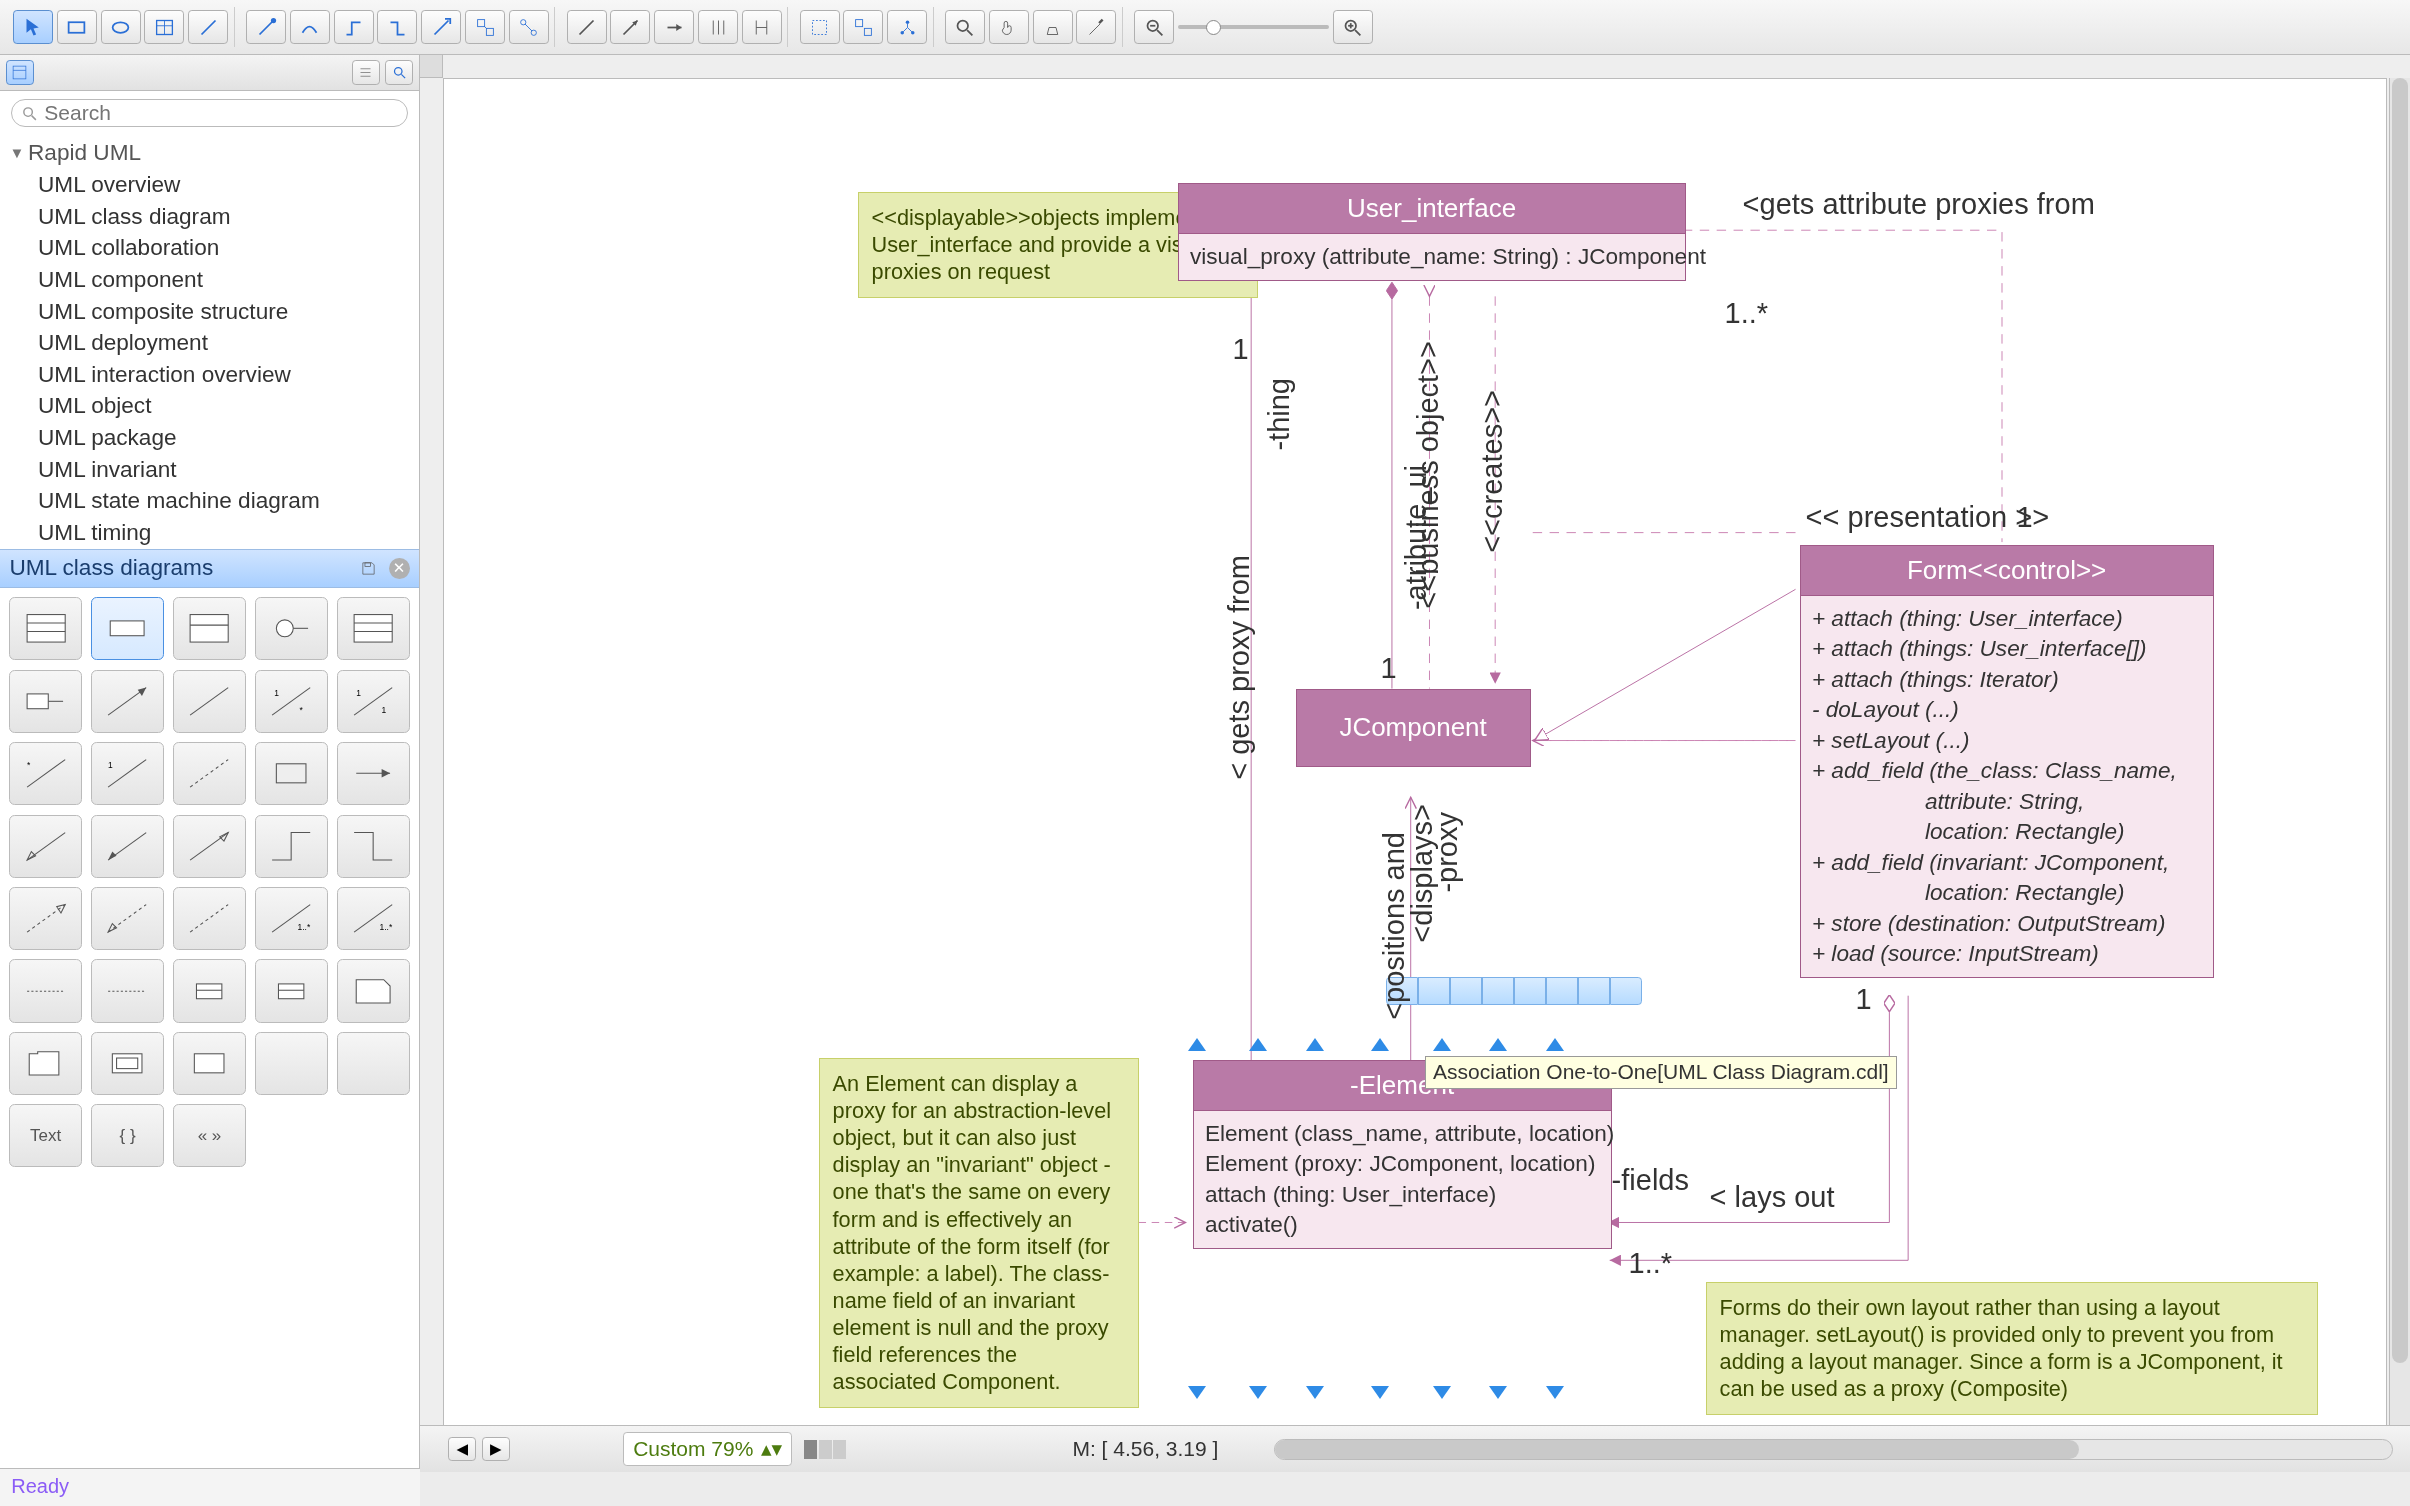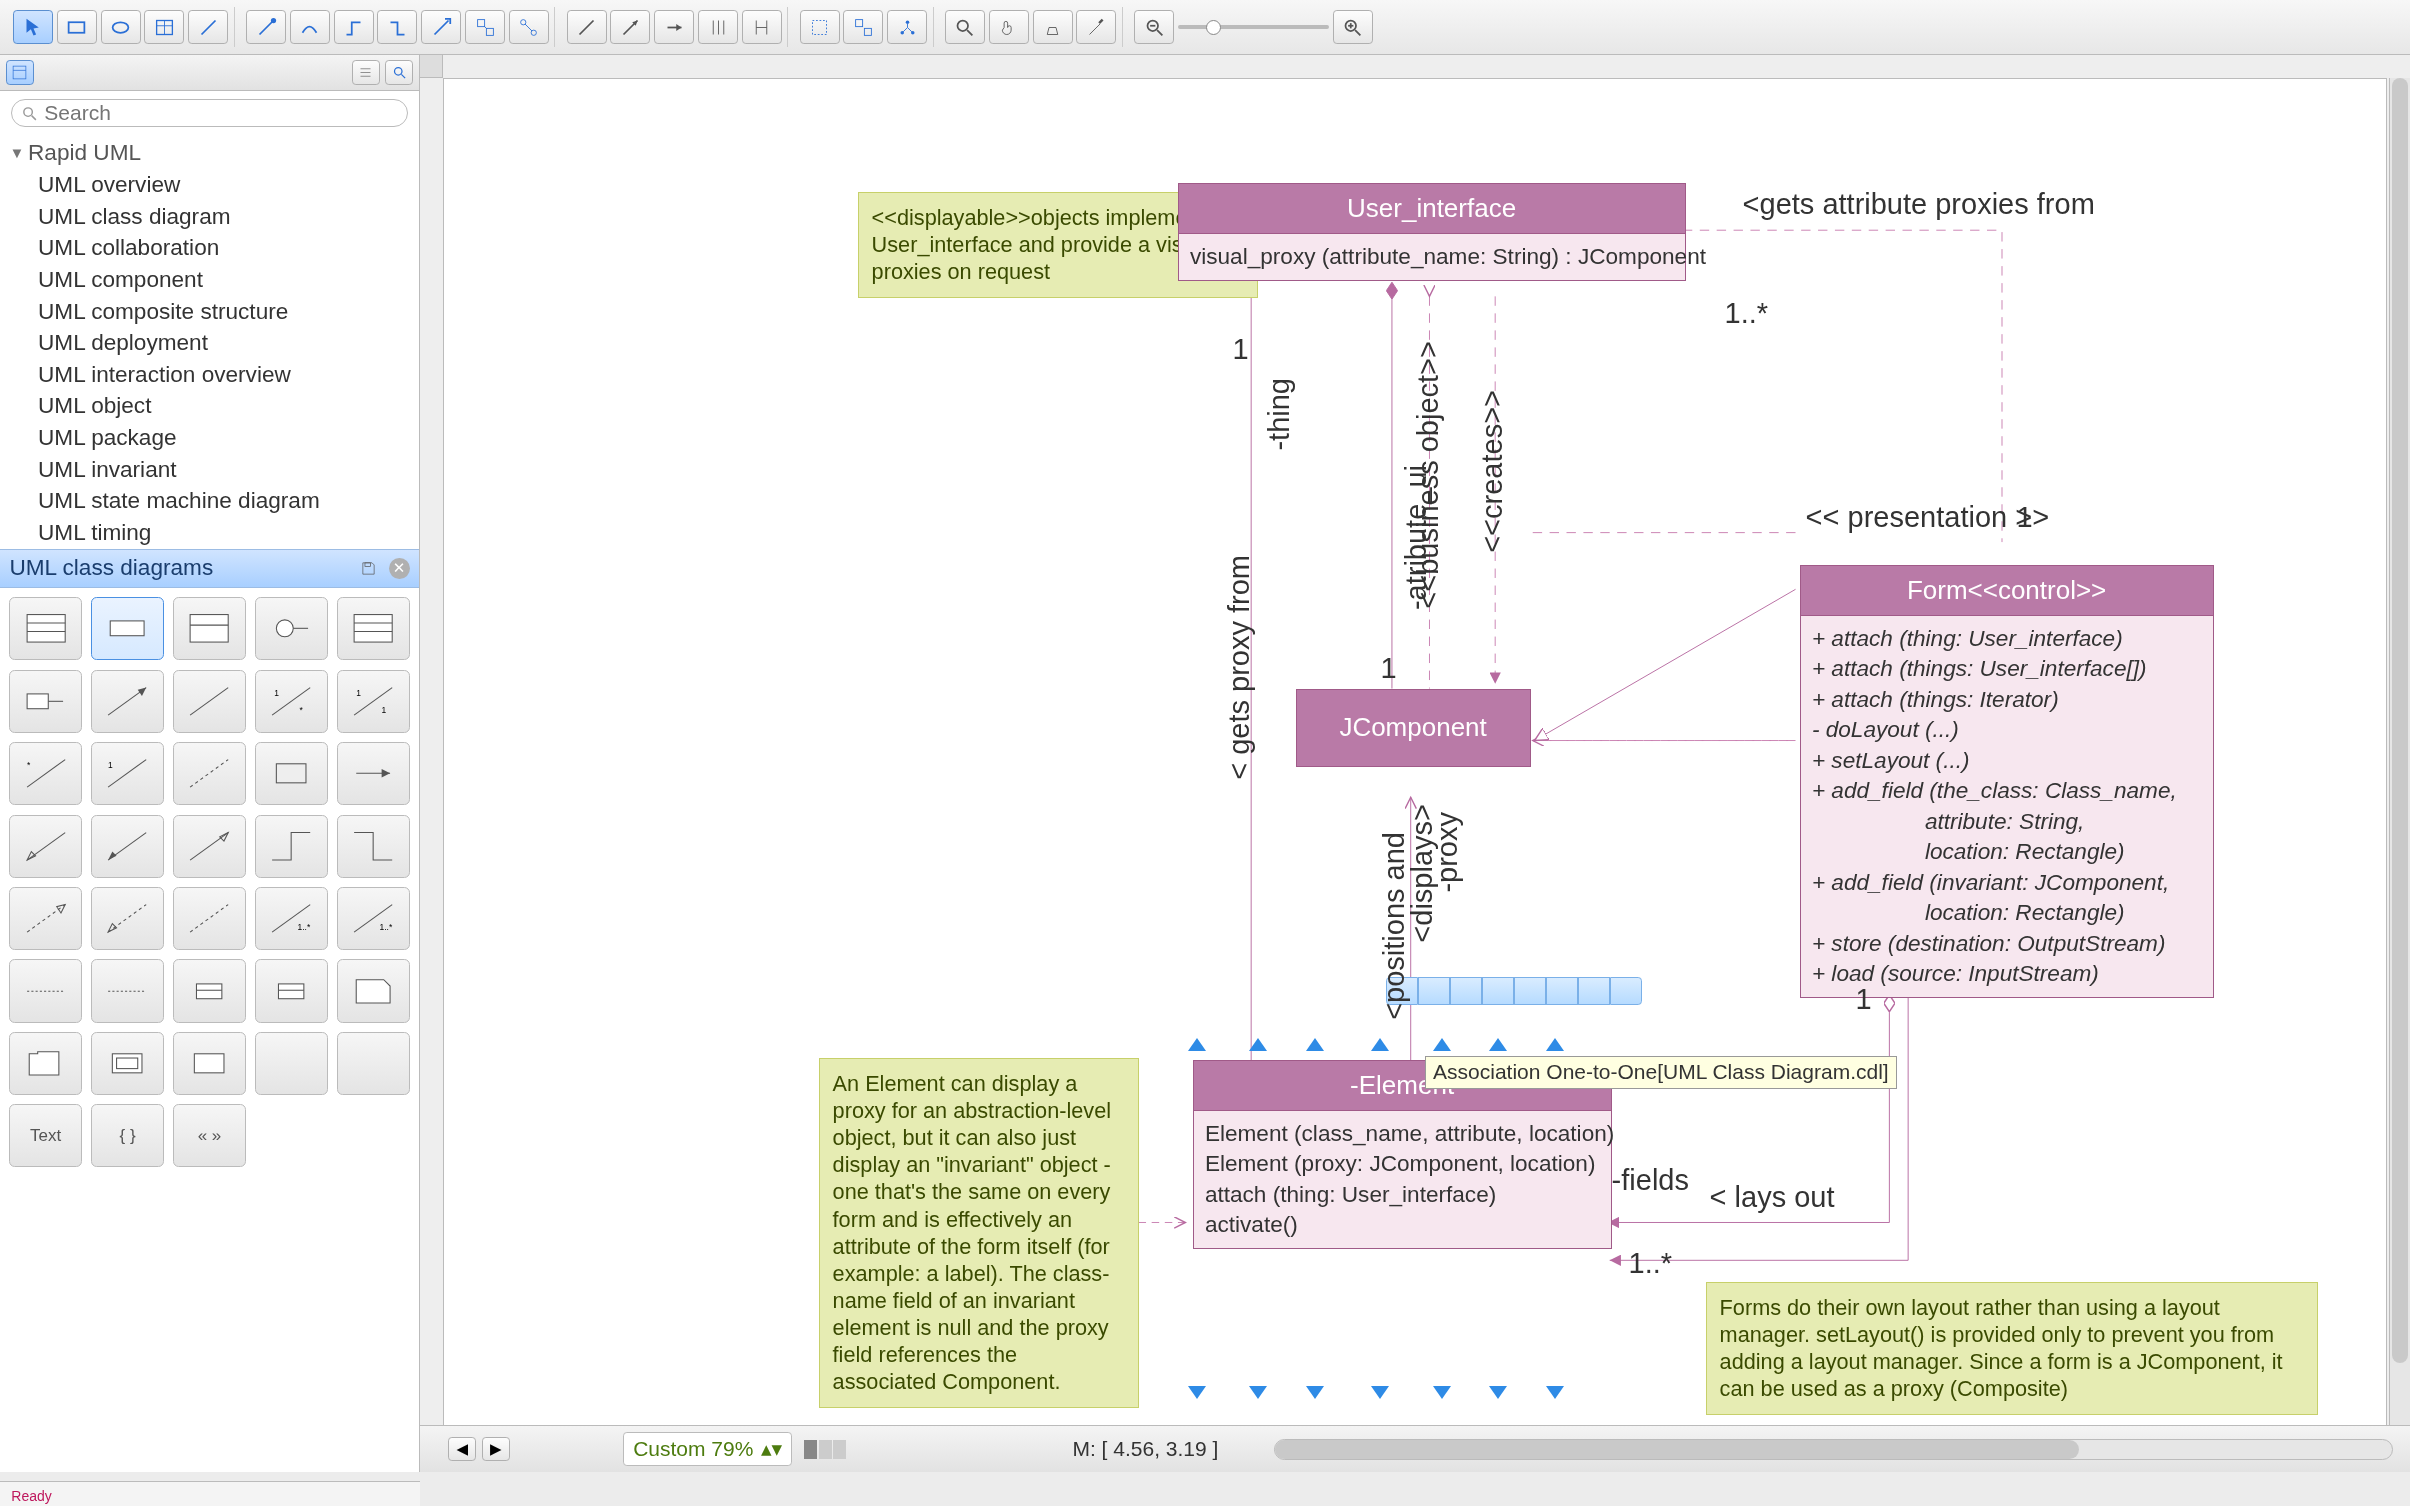--- a/index.html
+++ b/index.html
@@ -53,21 +53,21 @@
 .mini-toolbar span:first-child { border-radius:3.8px 0 0 3.8px; }
 .mini-toolbar span:last-child { border-radius:0 3.8px 3.8px 0; }
 .sel-tri { position:absolute; width:0; height:0; border-left:9.4px solid transparent; border-right:9.4px solid transparent; border-bottom:13px solid #2e8be6; }
 .sel-tri.dn { border-bottom:none; border-top:13px solid #2e8be6; }
 svg.edges { position:absolute; left:0; top:0; width:100%; height:100%; pointer-events:none; }
 #bottom-bar { position:absolute; left:0; bottom:0; right:0; height:47px; background:linear-gradient(#f4f4f4,#e2e2e2); border-top:0.9px solid #bbb; display:flex; align-items:center; }
 #bottom-bar .zoom-box { margin-left:113px; font-size:21px; color:#4d7c0f; padding:3.8px 9.4px; border:0.9px solid #bbb; background:#fff; border-radius:3.8px; display:flex; align-items:center; gap:7.5px; }
 #bottom-bar .mouse { margin-left:226px; font-size:21px; color:#333; }
 #bottom-bar .scrolltrack { flex:1; margin:0 17px 0 56px; height:21px; background:#e6e6e6; border:0.9px solid #bbb; border-radius:10.4px; position:relative; }
 #bottom-bar .scrolltrack .th { position:absolute; left:0; top:0; bottom:0; width:72%; background:#c9c9c9; border-radius:10.4px; }
-#status { position:absolute; left:0; bottom:0; height:25px; width:420px; background:#f4f4f4; border-top:0.9px solid #bbb; font-size:14px; padding:5.6px 11.3px; color:#be185d; }
+#status { position:absolute; left:0; bottom:0; height:38px; width:420px; background:#f4f4f4; border-top:0.9px solid #bbb; font-size:20px; padding:5.6px 11.3px; color:#8b5cf6; }
 #vscroll { position:absolute; right:0; top:22.6px; bottom:41px; width:21px; background:#e6e6e6; border-left:0.9px solid #bbb; }
 #vscroll .th { position:absolute; left:1.9px; right:1.9px; top:0; height:95%; background:#c9c9c9; border-radius:9.4px; }
 </style>
 </head>
 <body>
 
 <div id="toolbar">
   <div class="tb-group">
     <div class="tb-btn active">
         <svg viewBox="0 0 24 24">
@@ -567,21 +567,21 @@
 
     <div class="uml" style="left:734px; top:104px; width:508px;">
       <div class="title">User_interface</div>
       <div class="sect">visual_proxy (attribute_name: String) : JComponent</div>
     </div>
 
     <div class="uml" style="left:852px; top:610px; width:235px;">
       <div class="title" style="padding:22.6px 7.5px;">JComponent</div>
     </div>
 
-    <div class="uml" style="left:1356px; top:486px; width:414px;">
+    <div class="uml" style="left:1356px; top:466px; width:414px;">
       <div class="title">Form&lt;&lt;control&gt;&gt;</div>
       <div class="sect" style="font-style:italic;">+ attach (thing: User_interface)
 + attach (things: User_interface[])
 + attach (things: Iterator)
 - doLayout (...)
 + setLayout (...)
 + add_field (the_class: Class_name,
                   attribute: String,
                   location: Rectangle)
 + add_field (invariant: JComponent,

